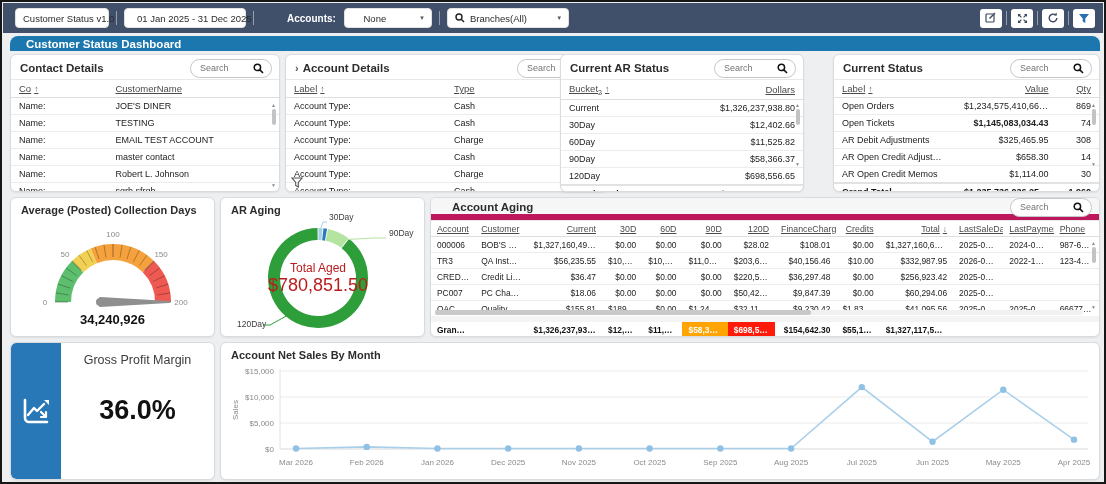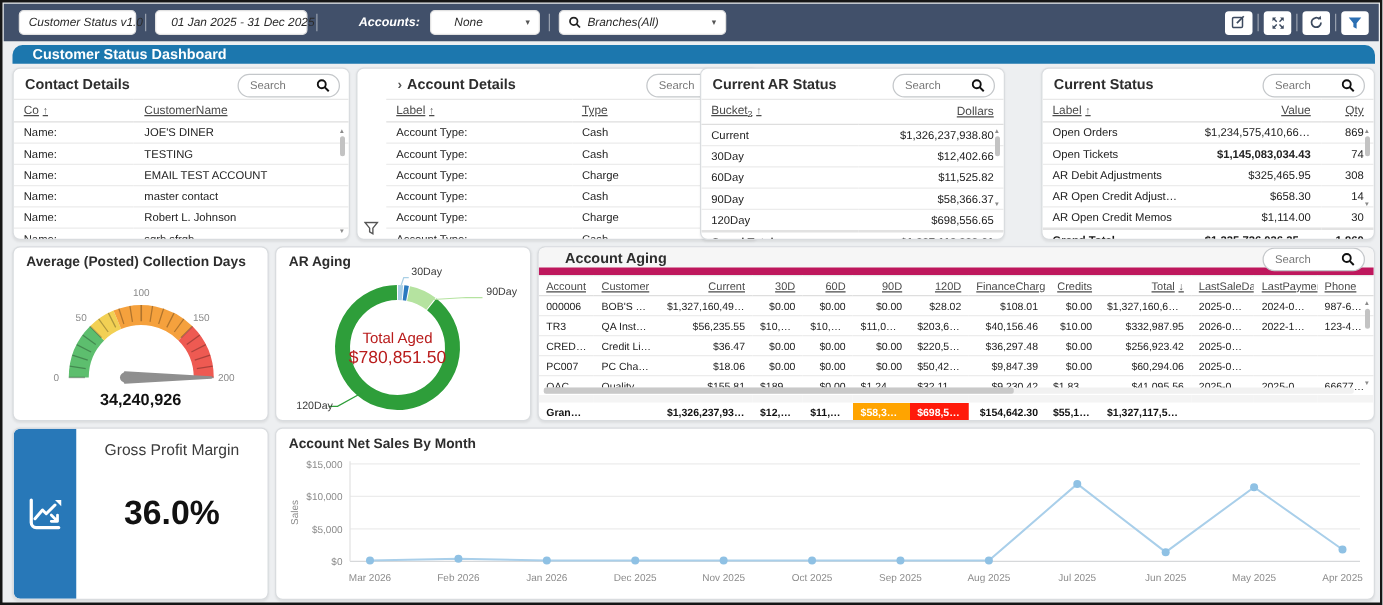--- a/index.html
+++ b/index.html
@@ -1,18 +1,18 @@
 <!DOCTYPE html>
 <html><head>
 <meta charset="utf-8">
 <style>
   html,body{margin:0;padding:0;background:#cfd3d6;font-family:"Liberation Sans","DejaVu Sans",sans-serif;}
   .screen{position:relative;width:1106px;height:484px;box-sizing:border-box;border:2px solid #161616;background:#edeff1;overflow:hidden;}
   
-  .topbar{position:absolute;left:1px;top:1px;right:1px;height:30px;background:#41506a;display:flex;align-items:center;font-style:italic;}
+  .topbar{position:absolute;left:1px;top:1px;right:1px;height:30px;background:#41506a;display:flex;align-items:center;}
   .tb-select,.tb-btn{background:#fff;border:1px solid #e2e2e2;border-radius:4px;height:20px;display:flex;align-items:center;font-size:9.5px;color:#2b2b2b;padding:0 7px;gap:5px;box-sizing:border-box;cursor:pointer;white-space:nowrap;}
   .chev{font-size:7px;color:#555;margin-left:auto;padding-left:6px;}
   .tb-div{width:1px;height:14px;background:rgba(255,255,255,.45);margin:0 7px;}
   .tb-label{color:#fff;font-size:10px;font-weight:bold;margin:0 8px 0 26px;}
   .tb-right{margin-left:auto;display:flex;align-items:center;margin-right:8px;gap:0;}
   .icon-btn{width:22px;height:19px;background:#fff;border-radius:3px;display:flex;align-items:center;justify-content:center;cursor:pointer;}
   
   .titlebar{position:absolute;left:8px;top:34px;width:1090px;height:15px;background:#1c77ae;border-radius:8px 8px 0 0;color:#fff;font-size:11.5px;font-weight:bold;display:flex;align-items:center;padding-left:16px;box-sizing:border-box;}
   
   .panel{position:absolute;background:#fff;border:1px solid #d9dcdf;border-radius:6px;box-shadow:0 1px 2px rgba(0,0,0,.07);box-sizing:border-box;overflow:hidden;}
@@ -45,21 +45,21 @@
   
   .corner-ic{position:absolute;bottom:3px;display:flex;align-items:center;justify-content:center;}
   .info-box{right:5px;width:13px;height:13px;border:1px solid #9a9a9a;border-radius:2px;font-size:8px;color:#555;background:#fff;font-family:"Liberation Serif",serif;font-style:italic;font-weight:bold;}
   .funnel-pos{left:5px;}
   
   .card-title{font-size:11px;font-weight:bold;color:#2d2d2d;padding:6px 0 0 10px;}
   .gauge-value{text-align:center;font-size:13px;font-weight:bold;color:#111;margin-top:-2px;}
   .donut-wrap{position:relative;height:116px;}
   .donut-center{position:absolute;left:97px;top:62px;transform:translate(-50%,-50%);text-align:center;color:#b91c1c;}
   .donut-center .l1{font-size:12px;}
-  .donut-center .l2{font-size:14px;}
+  .donut-center .l2{font-size:18px;}
   .callout{position:absolute;font-size:8.5px;color:#3c3c3c;}
   
   .gpm{display:flex;}
   .gpm-strip{width:50px;height:136px;background:#2878b8;border-radius:5px 0 0 5px;display:flex;align-items:center;justify-content:center;flex:none;}
   .gpm-body{flex:1;}
   .gpm-title{text-align:center;font-size:12.5px;color:#3c3c3c;padding-top:10px;}
   .gpm-value{text-align:center;font-size:27px;font-weight:bold;color:#111;margin-top:28px;}
   
   .nsales-title{font-size:11px;font-weight:bold;color:#2d2d2d;padding:6px 0 0 10px;}
 </style>
@@ -83,21 +83,21 @@
         </svg>
       <span>01 Jan 2025 - 31 Dec 2025</span>
     </div>
     <span class="tb-div"></span>
     <span class="tb-label">Accounts:</span>
     <div class="tb-select" style="width:88px;">
       <span style="margin:0 auto;">None</span>
       <span class="chev">▾</span>
     </div>
     <span class="tb-div"></span>
-    <div class="tb-select" style="width:134px;align-items:center;">
+    <div class="tb-select" style="width:122px;align-items:center;">
       <svg width="10" height="10" viewBox="0 0 10 10">
           <circle cx="4" cy="4" r="3" fill="none" stroke="#222" stroke-width="1.4"></circle>
           <line x1="6.3" y1="6.3" x2="9" y2="9" stroke="#222" stroke-width="1.4"></line>
         </svg>
       <span>Branches(All)</span>
       <span class="chev">▾</span>
     </div>
     <div class="tb-right">
       <div class="icon-btn">
         <svg width="12" height="12" viewBox="0 0 12 12">
@@ -186,21 +186,21 @@
         </tbody>
       </table>
     <div class="vscroll" style="top:47px;bottom:3px;right:1px;">
         <span>▲</span>
         <div class="thumb"></div>
         <div class="space"></div>
         <span>▼</span>
       </div>
   </div>
 
-  <div class="panel" style="left:283px;top:52px;width:322px;height:138px;padding-left:23px;">
+  <div class="panel" style="left:283px;top:52px;width:322px;height:138px;">
     <div class="panel-head">
       <span class="panel-title"><span class="crumb">›</span><span>Account Details</span></span>
       <div class="search-pill">
         <input placeholder="Search" style="">
         <svg width="11" height="11" viewBox="0 0 11 11">
             <circle cx="4.4" cy="4.4" r="3.2" fill="none" stroke="#111" stroke-width="1.5"></circle>
             <line x1="6.9" y1="6.9" x2="10" y2="10" stroke="#111" stroke-width="1.6"></line>
           </svg>
       </div>
     </div>

